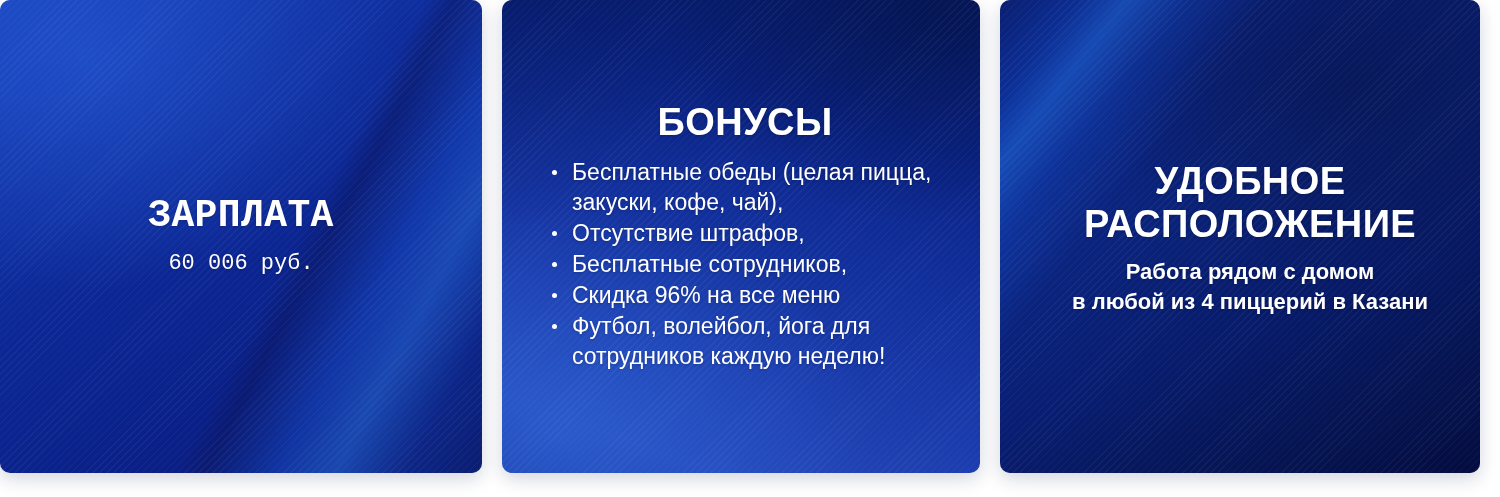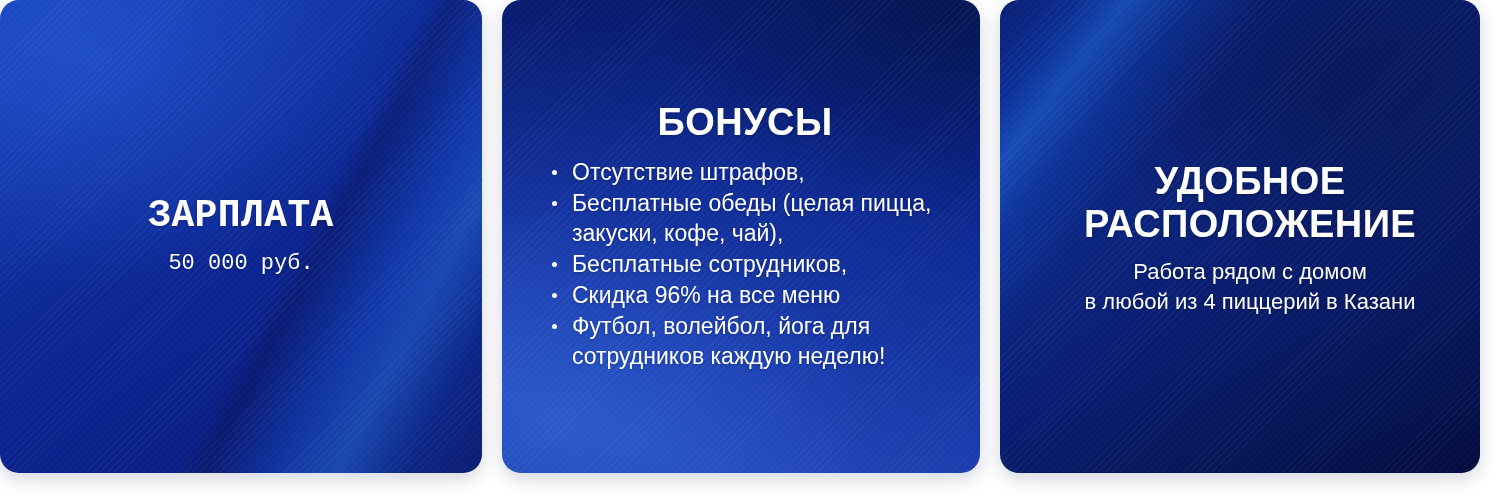--- a/index.html
+++ b/index.html
@@ -21,21 +21,21 @@
     display: flex;
     align-items: flex-start;
     gap: 20px;
     background: #ffffff;
   }
 
   .benefit-card {
     position: relative;
     width: 482px;
     height: 473px;
-    border-radius: 19px;
+    border-radius: 10px;
     overflow: hidden;
     box-sizing: border-box;
     color: #ffffff;
     text-align: center;
     display: flex;
     flex-direction: column;
     justify-content: center;
     box-shadow: 0 6px 18px rgba(10, 25, 80, 0.18);
   }
   .benefit-card.card-2 { width: 478px; }
@@ -157,50 +157,50 @@
     position: absolute;
     left: 6px;
     top: 13px;
     width: 5px;
     height: 5px;
     border-radius: 50%;
     background: #ffffff;
   }
 
   .card-3 .card-content { padding-top: 4px; }
-  .card-3 .card-subtitle { margin-top: 12px; font-size: 22px; line-height: 1.35; }
+  .card-3 .card-subtitle { margin-top: 12px; font-size: 22px; line-height: 1.35; font-weight: bold; }
   .subtitle-line { display: block; }
 </style>
 </head>
 <body>
 
 <div class="benefits-board">
 
   <section class="benefit-card card-1">
     <div class="card-sheen"></div>
     <div class="card-texture"></div>
     <div class="card-content">
       <h2 class="card-title">ЗАРПЛАТА</h2>
-      <p class="card-subtitle">50 000 руб.</p>
+      <p class="card-subtitle">60 006 руб.</p>
     </div>
   </section>
 
   <section class="benefit-card card-2">
     <div class="card-sheen"></div>
     <div class="card-texture"></div>
     <div class="card-content">
       <h2 class="card-title">БОНУСЫ</h2>
       <ul class="bonus-list">
         <li>
           <span class="bullet-dot"></span>
+          <span>Бесплатные обеды (целая пицца, закуски, кофе, чай),</span>
+        </li>
+        <li>
+          <span class="bullet-dot"></span>
           <span>Отсутствие штрафов,</span>
-        </li>
-        <li>
-          <span class="bullet-dot"></span>
-          <span>Бесплатные обеды (целая пицца, закуски, кофе, чай),</span>
         </li>
         <li>
           <span class="bullet-dot"></span>
           <span>Бесплатные сотрудников,</span>
         </li>
         <li>
           <span class="bullet-dot"></span>
           <span>Скидка 96% на все меню</span>
         </li>
         <li>

